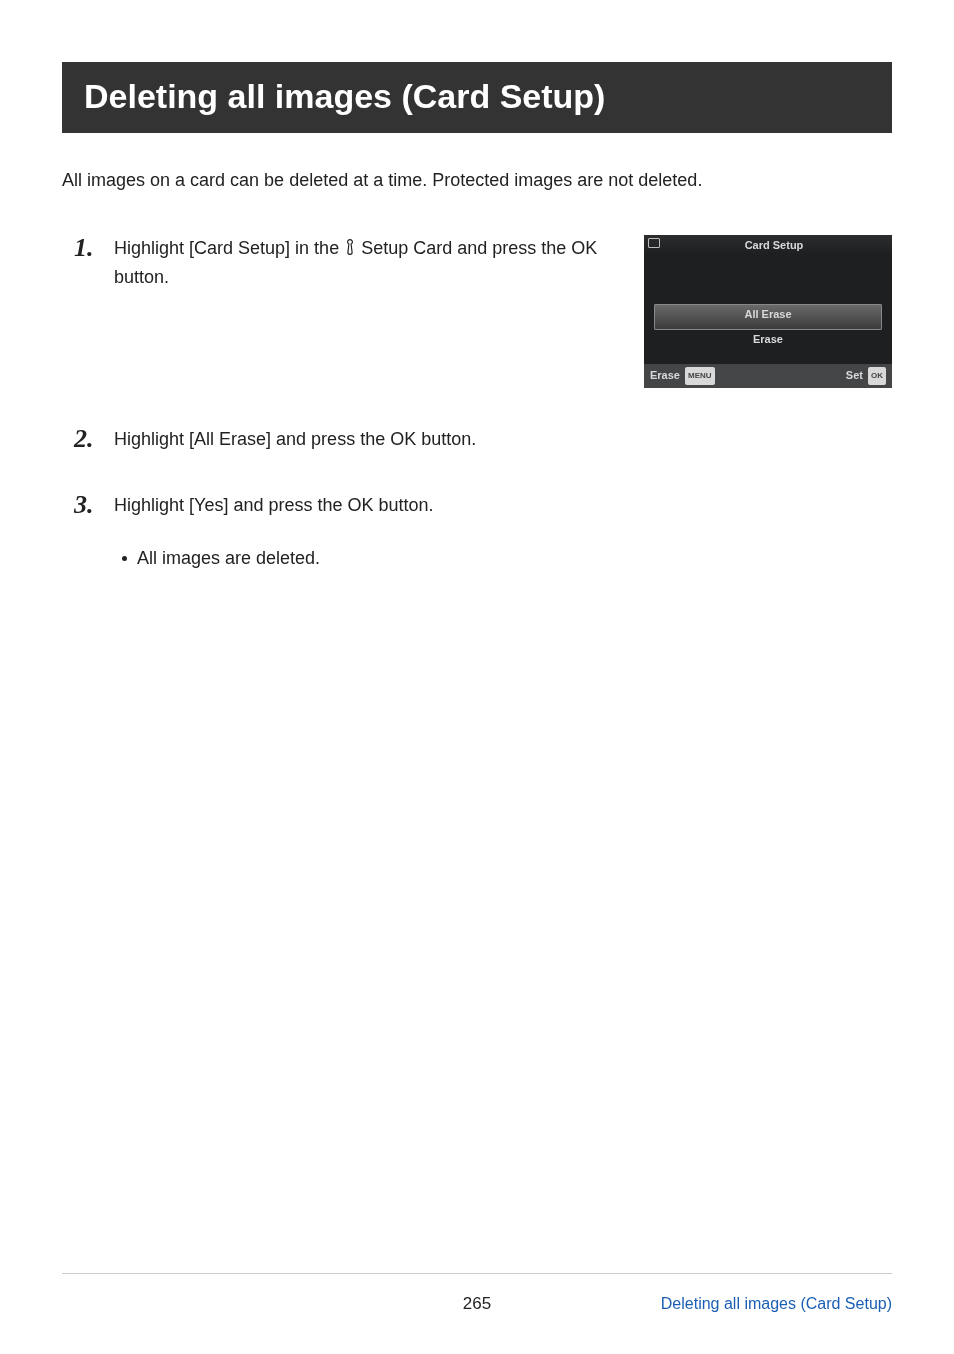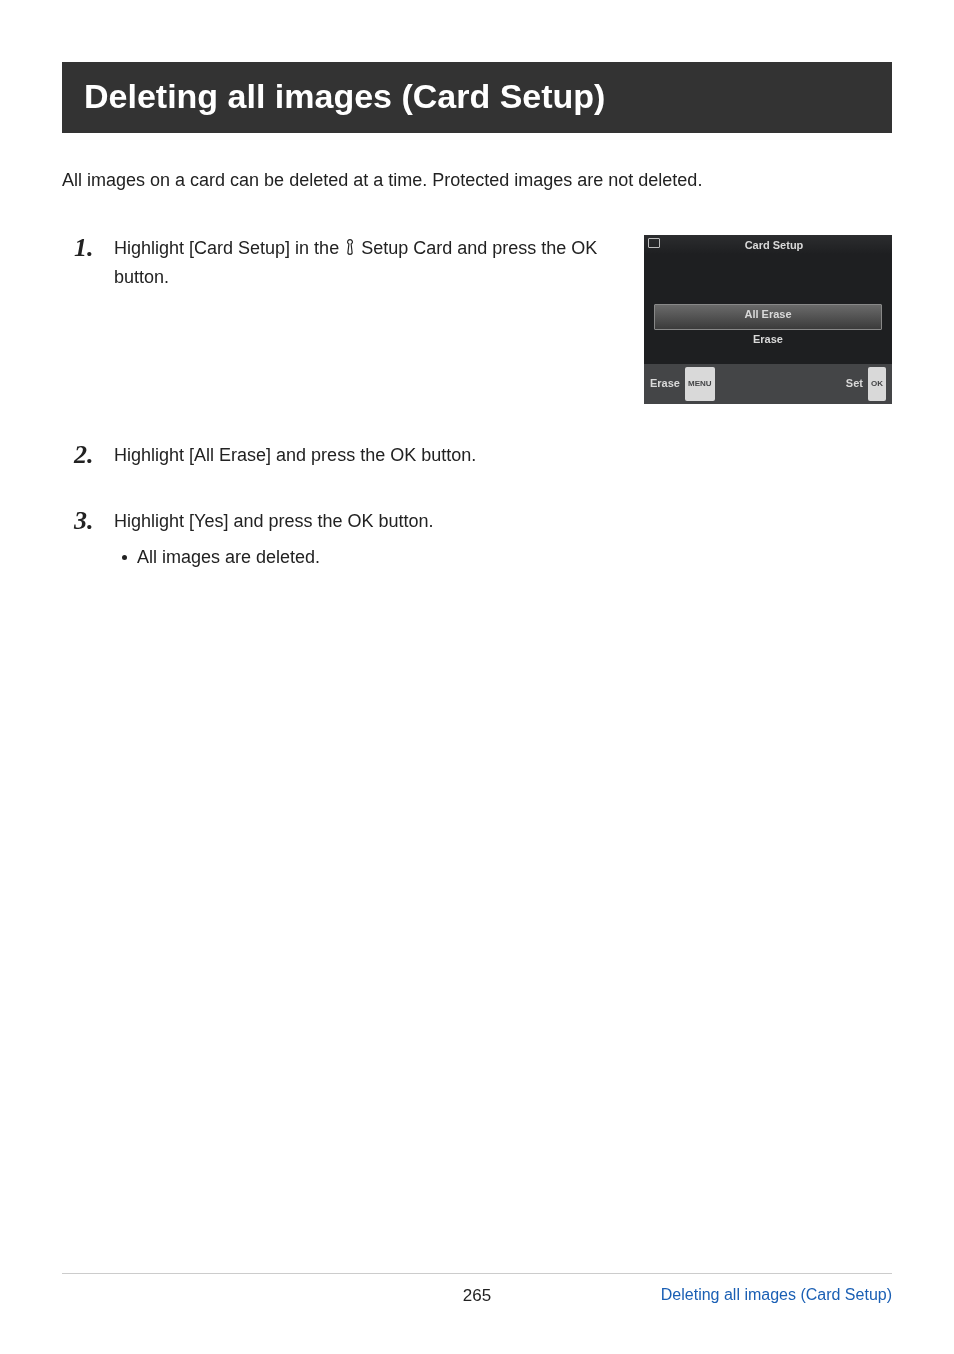--- a/index.html
+++ b/index.html
@@ -56,21 +56,21 @@
     padding-top: 0px;
   }
   .step-text { display: block; }
   .bold { font-weight: 400; }
   .wrench-icon {
     display: inline-block;
     vertical-align: -1px;
   }
   .sub-list {
     list-style: none;
-    margin-top: 9px;
+    margin-top: 26px;
   }
   .sub-list > li {
     display: flex;
     align-items: flex-start;
     font-size: 18px;
     line-height: 1.55;
   }
   .sub-bullet {
     width: 5px; height: 5px; background:#222; border-radius:50%;
     display:inline-block; margin: 11px 10px 0 8px; flex-shrink:0;
@@ -134,41 +134,41 @@
     font-size: 11px;
     padding: 3px 6px 3px 6px;
   }
   .btn-tag {
     display: inline-block;
     background: #d9d9d9;
     color: #444547;
     font-size: 8px;
     font-weight: 700;
     border-radius: 2px;
-    padding: 12px 3px;
+    padding: 4px 3px;
     line-height: 10px;
     vertical-align: 1px;
     margin-left: 2px;
   }
 
   .footer-rule {
     position: absolute;
     left: 62px; right: 62px;
     bottom: 80px;
     border: none;
     border-top: 1px solid #ccc;
   }
   .footer {
     position: absolute;
     left: 62px; right: 62px;
-    bottom: 48px;
+    bottom: 40px;
     font-size: 17px;
     display: flex;
     justify-content: center;
-    align-items: flex-start;
+    align-items: center;
   }
   .page-number { color: #222; }
   .footer-link {
     position: absolute;
     right: 0;
     color: #1a5fb4;
     font-size: 16px;
   }
 </style>
 </head>

